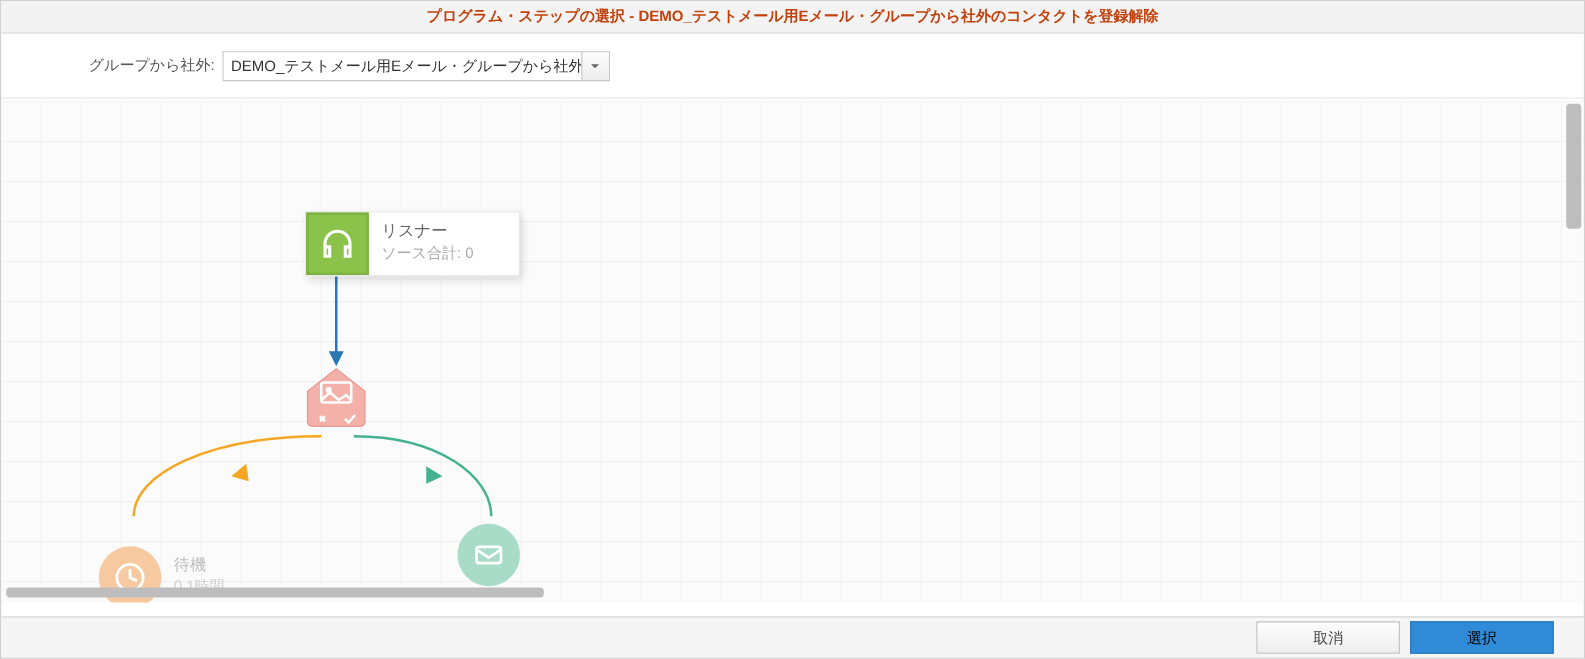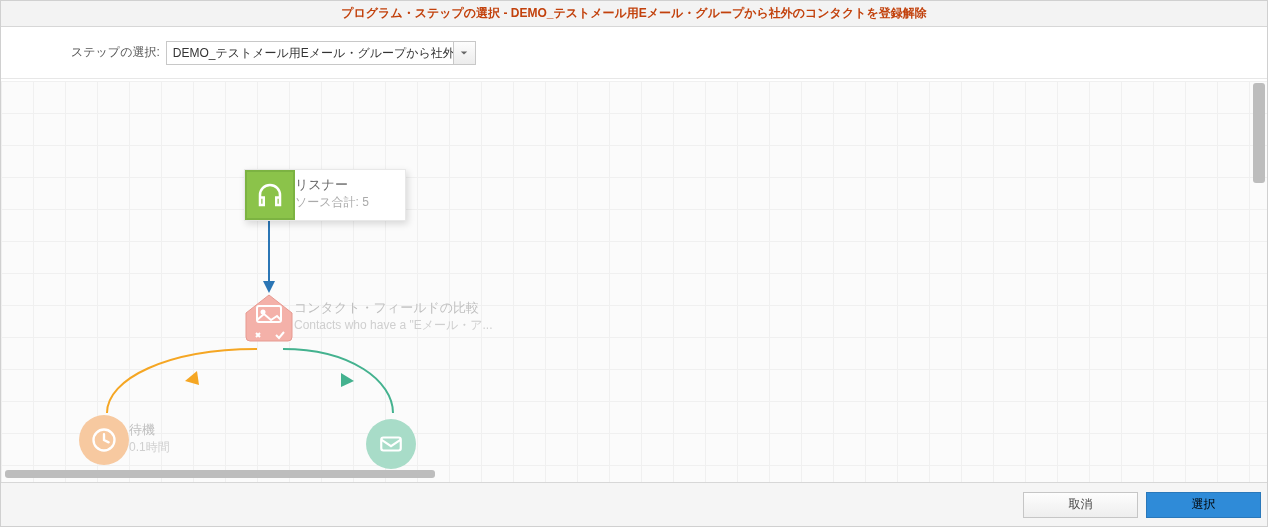--- a/index.html
+++ b/index.html
@@ -57,21 +57,21 @@
       position:absolute; inset:0;
       background-image:
         repeating-linear-gradient(#f0f0f0 0 1px, transparent 1px 32px),
         repeating-linear-gradient(90deg,#f0f0f0 0 1px, transparent 1px 32px);
     }
 
     .edges { position:absolute; inset:0; pointer-events:none; }
     .flow-line { fill:none; stroke-width:2; }
     .arrowhead { stroke:none; }
 
-    .node { position:absolute; display:flex; align-items:flex-start; }
+    .node { position:absolute; display:flex; align-items:flex-start; gap:10px; }
     .node .icon-badge {
       width:50px; height:50px; border-radius:6px;
       display:flex; align-items:center; justify-content:center;
       flex-shrink:0;
     }
     .node .icon-circle {
       width:50px; height:50px; border-radius:50%;
       display:flex; align-items:center; justify-content:center;
       flex-shrink:0;
     }
@@ -81,45 +81,45 @@
 
     .node-listener { left:243px; top:88px; background:#fff; box-shadow:2px 3px 7px rgba(0,0,0,.14); border:1px solid #e8e8e8; padding-right:36px; }
     .node-listener .icon-badge { border-radius:0; background:#8bc34a; border:2px solid #7cb342; }
     
     .node-compare { left:243px; top:212px; padding-right:10px; }
     .node-compare .decision {
       width:50px; height:50px; position:relative; flex-shrink:0;
     }
     .node-compare .decision svg { position:absolute; inset:0; }
     
-    .node-wait   { left:78px;  top:334px;justify-content:flex-end; }
+    .node-wait   { left:78px;  top:356px;justify-content:flex-end; }
     .node-wait .icon-circle { background:#f7c9a0; }
     .node-unsub  { left:365px; top:338px; }
     .node-unsub .icon-circle { background:#a8dcc8; }
 
     .faded .t1{ color:#bfbfbf; }
     .faded .t2{ color:#cfcfcf; }
 
     .hscroll {
       position:absolute; left:4px; bottom:4px;
       width:430px; height:8px;
       background:#bdbdbd; border-radius:3px;
     }
     .vscroll {
       position:absolute; right:2px; top:2px;
       width:12px; height:100px; border-radius:3px;
       background:#bdbdbd;
     }
 
     .footer {
-      position:absolute; left:0; right:0; bottom:0; height:44px;
+      position:absolute; left:0; right:0; bottom:0; height:33px;
       border-top:1px solid #d7d7d7;
       background:#f5f5f5;
       display:flex; align-items:center; justify-content:flex-end;
-      padding-right:6px; gap:8px;
+      padding-right:24px; gap:8px;
     }
     .btn {
       min-width:115px; height:26px;
       border:1px solid #c6c6c6;
       background:linear-gradient(#fdfdfd,#eeeeee);
       display:flex; align-items:center; justify-content:center;
       color:#444; font-size:12px;
       cursor:pointer;
     }
     .btn-primary {
@@ -129,21 +129,21 @@
     }
   </style>
 </head>
 <body>
 
 <div class="titlebar">
   <span>プログラム・ステップの選択 - DEMO_テストメール用Eメール・グループから社外のコンタクトを登録解除</span>
 </div>
 
 <div class="controls">
-  <label>ステップの選択:</label>
+  <label>グループから社外:</label>
   <div class="select-wrap">
     <div class="select-text">DEMO_テストメール用Eメール・グループから社外(</div>
     <div class="select-btn">
       <span>
         <svg viewBox="0 0 10 10">
             <path d="M1 3 L5 7 L9 3 Z" fill="#666"></path>
           </svg>
       </span>
     </div>
   </div>
@@ -165,39 +165,35 @@
   </svg>
 
   <div class="node node-listener">
     <div class="icon-badge">
       <svg width="30" height="30" viewBox="0 0 24 24">
           <path fill="none" stroke="#fff" stroke-width="2" d="M4 14v-2a8 8 0 0 1 16 0v2 M4 14h3v6H4z M20 14h-3v6h3z"></path>
         </svg>
     </div>
     <div class="txt">
       <div class="t1">リスナー</div>
-      <div class="t2">ソース合計: 5</div>
+      <div class="t2">ソース合計: 0</div>
     </div>
   </div>
 
   <div class="node node-compare faded">
     <div class="decision">
       <svg viewBox="0 0 50 50">
         <path fill="#f4b1a9" stroke="#e79a91" stroke-width="1" d="M25 2 L48 20 L48 44 Q48 48 44 48 L6 48 Q2 48 2 44 L2 20 Z"></path>
         <rect x="13" y="13" width="24" height="16" rx="2" fill="none" stroke="#fff" stroke-width="2"></rect>
         <circle cx="19" cy="19" r="2.5" fill="#fff"></circle>
         <path d="M13 27 L20 21 L27 27 L33 23 L37 27" fill="none" stroke="#fff" stroke-width="2"></path>
         <path d="M12 40 L16 44 M16 40 L12 44" stroke="#fff" stroke-width="2"></path>
         <path d="M32 42 L35 45 L40 39" fill="none" stroke="#fff" stroke-width="2"></path>
       </svg>
     </div>
-    <div class="txt">
-      <div class="t1">コンタクト・フィールドの比較</div>
-      <div class="t2">Contacts who have a "Eメール・ア...</div>
-    </div>
   </div>
 
   <div class="node node-wait faded">
     <div class="icon-circle">
       <svg width="28" height="28" viewBox="0 0 24 24">
           <circle cx="12" cy="12" r="9" fill="none" stroke="#fff" stroke-width="2"></circle>
           <path d="M12 7v5l4 2" fill="none" stroke="#fff" stroke-width="2" stroke-linecap="round"></path>
         </svg>
     </div>
     <div class="txt">

